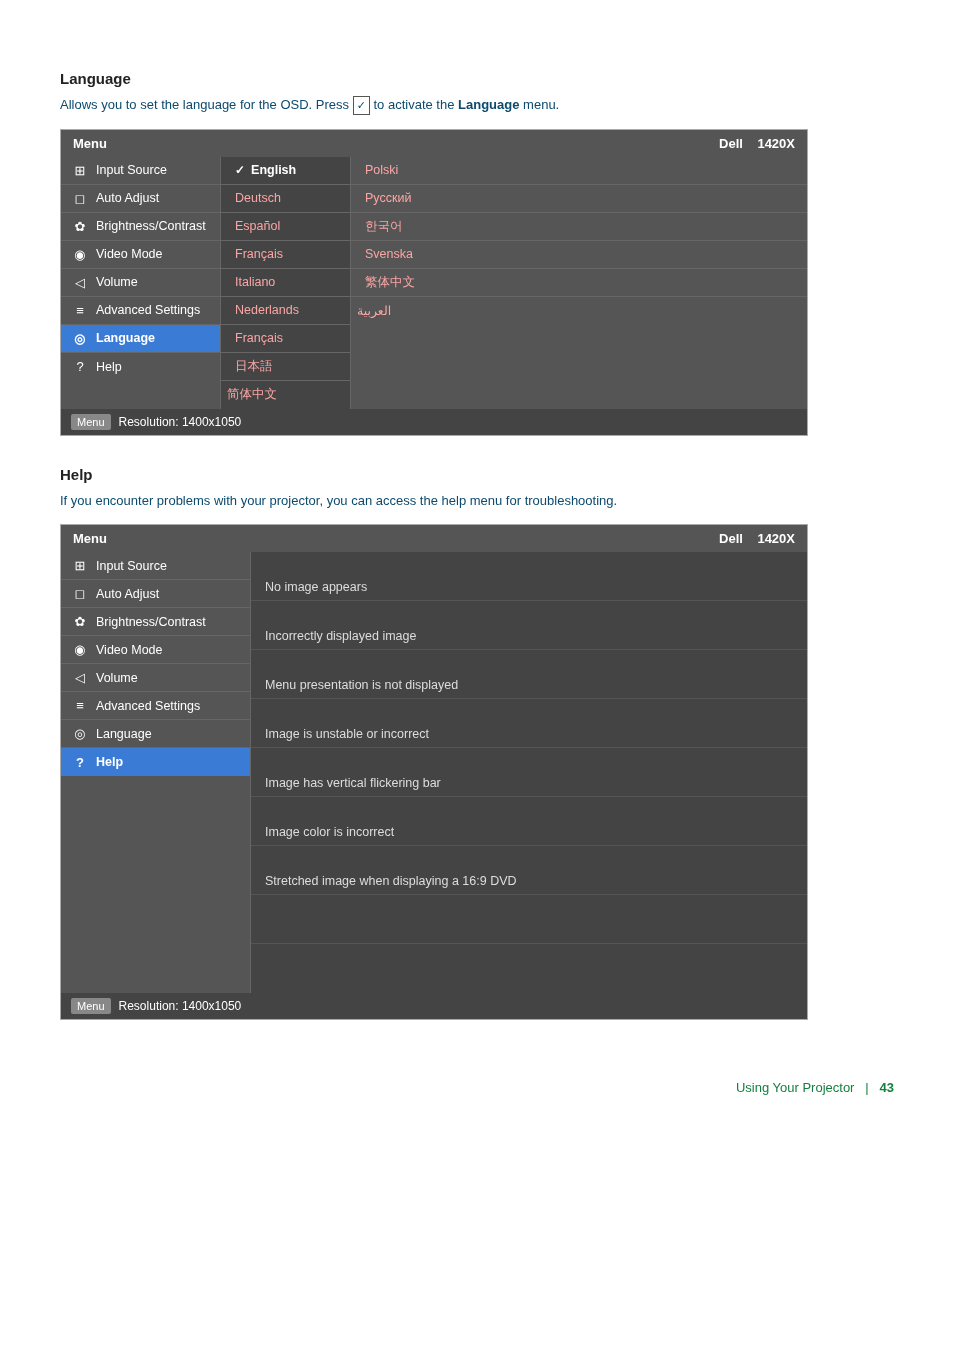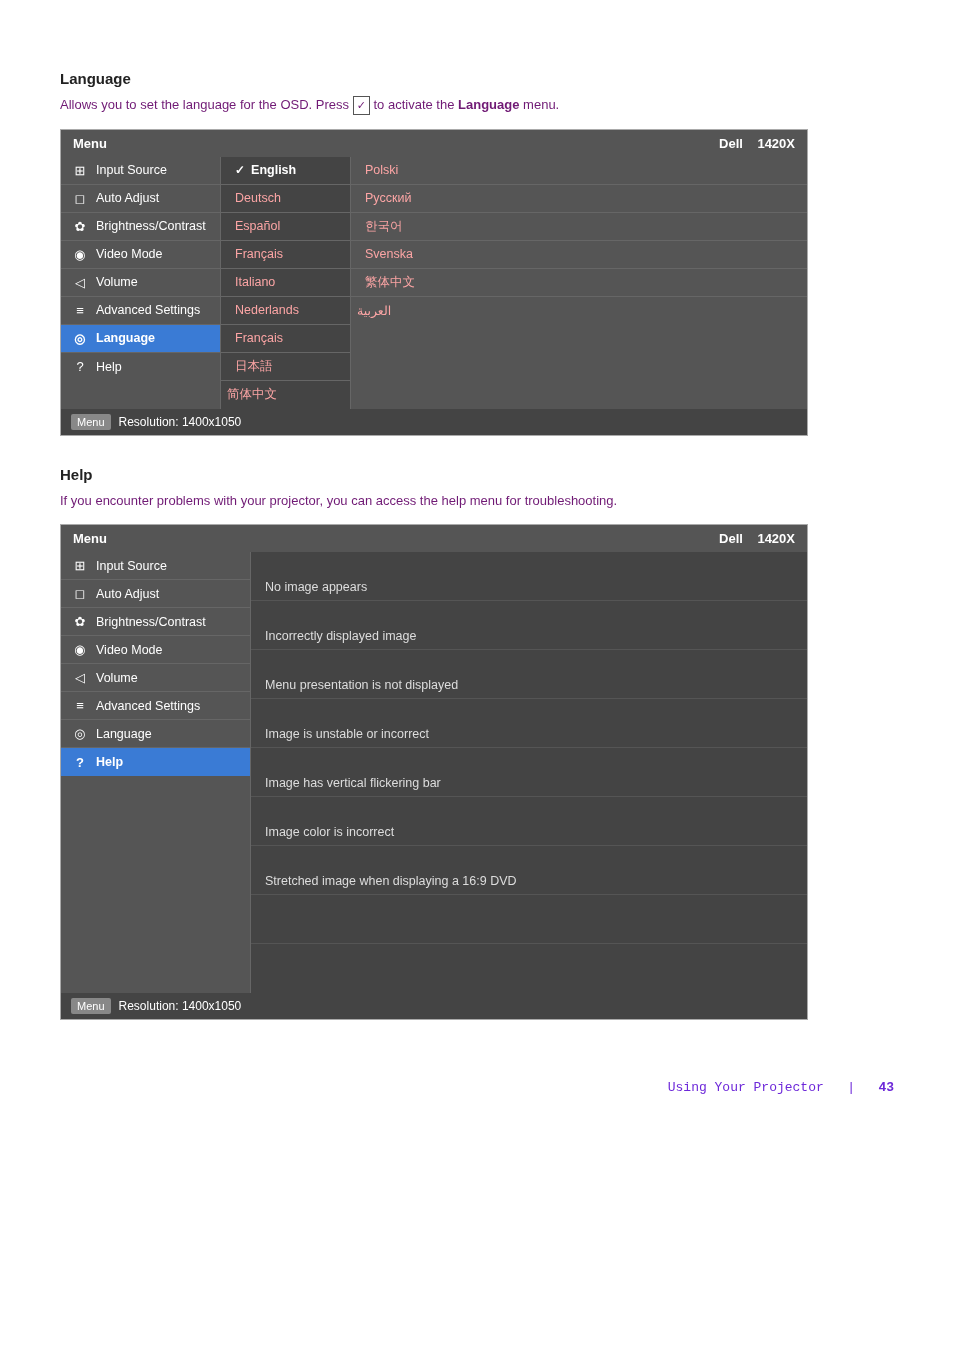--- a/index.html
+++ b/index.html
@@ -15,21 +15,21 @@
 
     .section-title {
       font-weight: bold;
       font-size: 15px;
       margin-bottom: 8px;
       margin-top: 30px;
     }
 
     .section-desc {
       font-size: 13px;
-      color: #701a75;
+      color: #0c4a6e;
       margin-bottom: 14px;
       line-height: 1.5;
     }
 
     .section-desc strong {
       font-weight: bold;
     }
 
     
     .osd-menu {
@@ -180,22 +180,21 @@
     }
 
     .help-option:last-child {
       border-bottom: none;
     }
 
     .page-footer {
       text-align: right;
       margin-top: 60px;
       font-size: 13px;
-      color: #6d28d9;
-      font-family: Liberation Mono, monospace;
+      color: #15803d;
     }
 
     .page-footer strong {
       font-weight: bold;
     }
 
     .checkmark-symbol {
       font-size: 12px;
     }
   </style>

